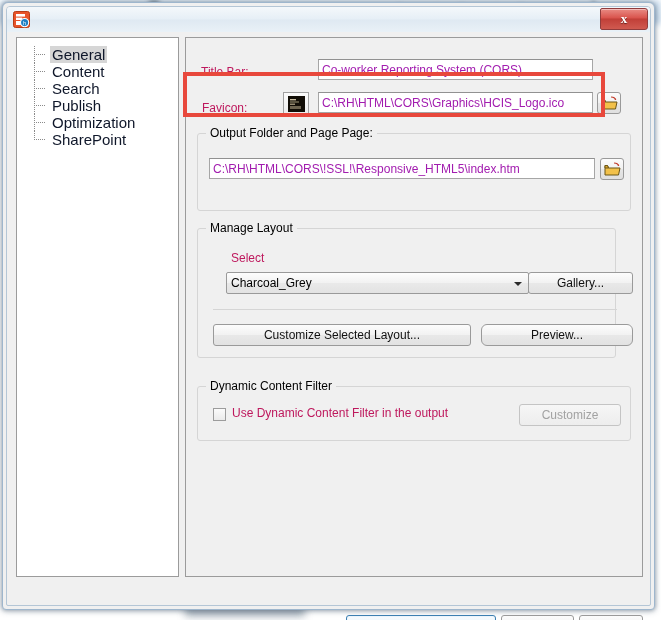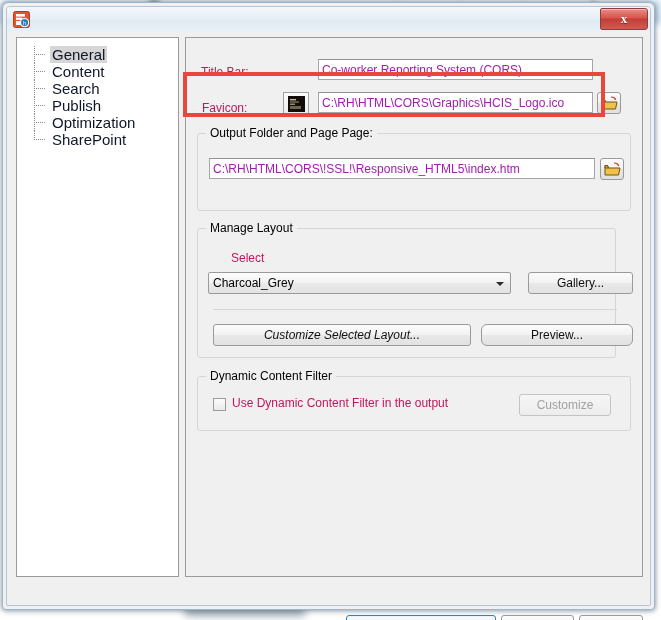--- a/index.html
+++ b/index.html
@@ -379,43 +379,43 @@
             </svg>
           </span>
         </div>
       </div>
 
       <div class="groupbox" style="left:11px; top:190px; width:419px; height:130px;">
         <span class="gb-title">Manage Layout</span>
 
         <div class="wtext" style="position:absolute; left:15px; top:22px;margin-left:18px;">Select</div>
 
-        <div class="combo" style="left:10px; top:43px; width:303px; height:22px;">
+        <div class="combo" style="left:28px; top:43px; width:303px; height:22px;">
           <span>Charcoal_Grey</span>
           <span class="arrowbox">
             <span class="arrow"></span>
           </span>
         </div>
 
         <div class="btn" style="left:330px; top:43px; width:105px; height:22px; line-height:20px;">Gallery...</div>
 
         <div class="hrule" style="left:15px; top:80px; width:404px;"></div>
 
-        <div class="btn" style="left:15px; top:95px; width:258px; height:22px; line-height:20px;font-style:italic;">Customize Selected Layout...</div>
+        <div class="btn" style="left:15px; top:95px; width:258px; height:22px; line-height:20px;">Customize Selected Layout...</div>
 
         <div class="btn" style="left:283px; top:95px; width:152px; height:22px; line-height:20px;border-radius:6px;">Preview...</div>
       </div>
 
-      <div class="groupbox" style="left:11px; top:338px; width:434px; height:55px;">
+      <div class="groupbox" style="left:11px; top:348px; width:434px; height:55px;">
         <span class="gb-title">Dynamic Content Filter</span>
 
         <div class="checkbox" style="left:15px; top:21px;"></div>
         <div class="wtext" style="position:absolute; left:34px; top:19px;">Use Dynamic Content Filter in the output</div>
 
-        <div class="btn disabled" style="left:321px; top:17px; width:92px; height:22px; line-height:20px;">Customize</div>
+        <div class="btn disabled" style="left:321px; top:17px; width:102px; height:22px; line-height:20px;">Customize</div>
       </div>
 
     </div>
 
     <div id="red-highlight"></div>
 
     <div id="button-bar">
       <div class="btn default" style="left:339px; top:33px; width:150px; height:24px; line-height:22px;">Save and Generate</div>
       <div class="btn" style="left:494px; top:33px; width:73px; height:24px; line-height:22px;">Save</div>
       <div class="btn" style="left:572px; top:33px; width:64px; height:24px; line-height:22px;">Cancel</div>

